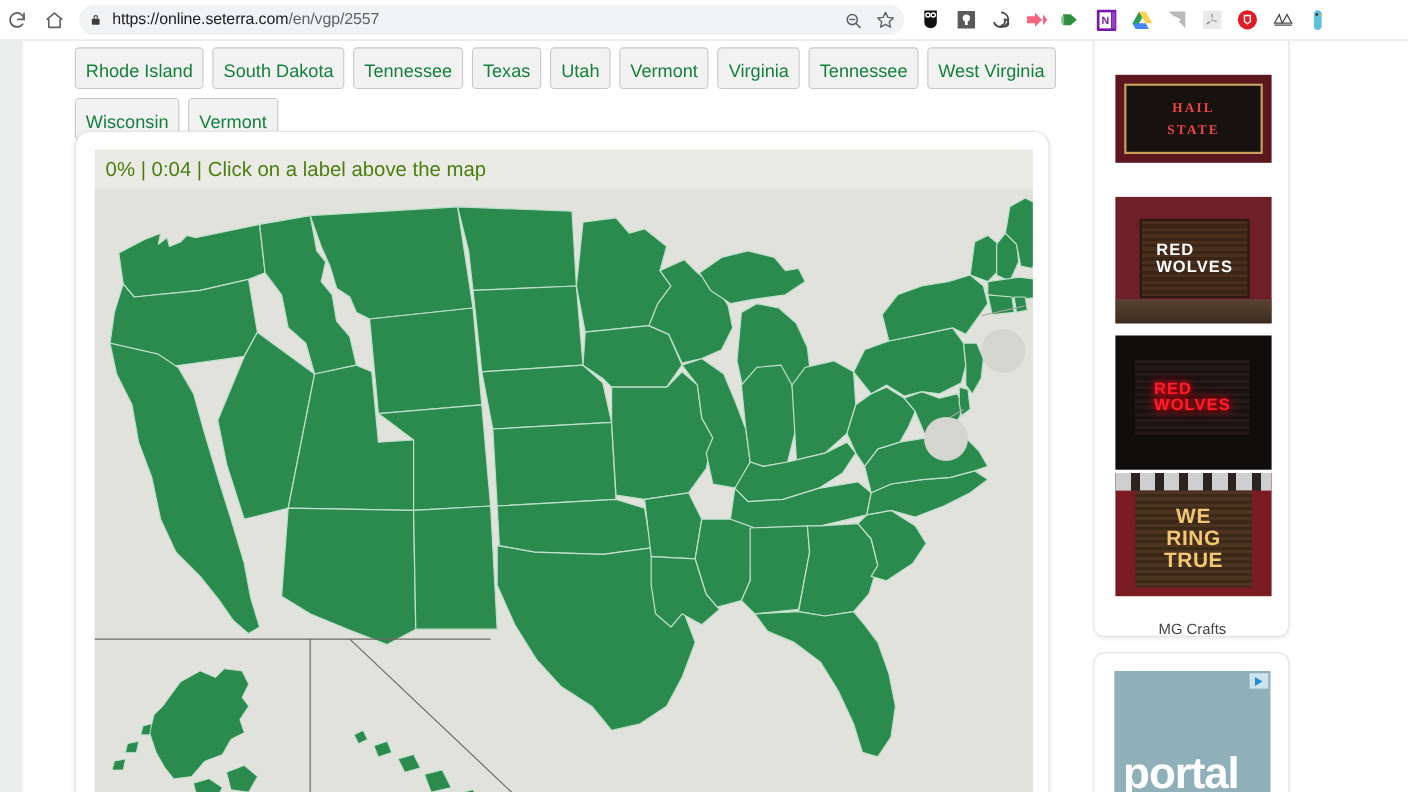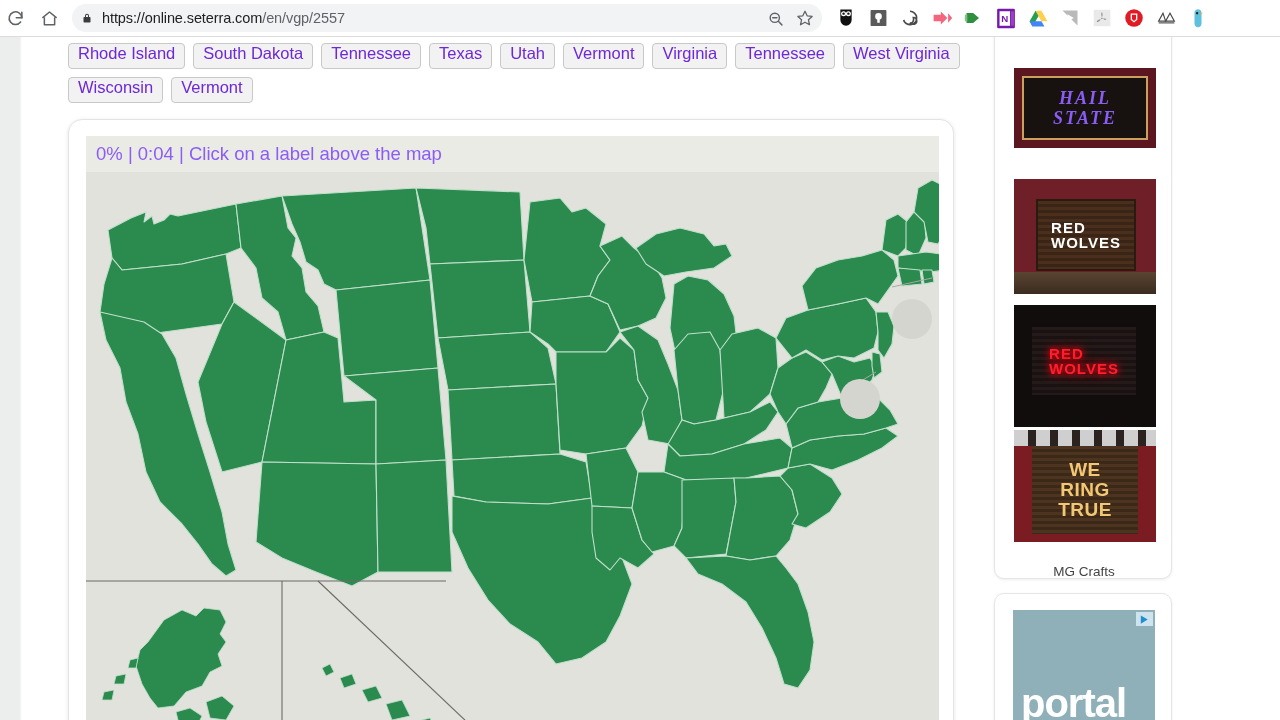--- a/index.html
+++ b/index.html
@@ -83,24 +83,24 @@
   
   #labels {
     position: absolute; left: 68px; top: 6px;
     width: 900px;
     display: flex; flex-wrap: wrap; gap: 8px 8px;
   }
   .state-btn {
     background: #f2f2f2;
     border: 1px solid #c8c8c8;
     border-radius: 4px;
-    padding: 0 9px 5px 9px;
+    padding: 12px 9px 5px 9px;
     font-size: 16.5px;
     line-height: 19px;
-    color: #6d28d9;
+    color: #15803d;
     font-family: "Liberation Sans", sans-serif;
     cursor: pointer;
     white-space: nowrap;
   }
 
   
   #map-card {
     position: absolute; left: 68px; top: 82px;
     width: 886px; height: 620px;
     background: #ffffff;
@@ -111,21 +111,21 @@
   }
   #status-bar {
     position: absolute; left: 17px; top: 16px;
     width: 853px; height: 36px;
     background: #ebebe6;
     display: flex; align-items: center;
     padding-left: 10px;
   }
   #status-text {
     font-size: 18.5px;
-    color: #8b5cf6;
+    color: #4d7c0f;
     font-family: "Liberation Sans", sans-serif;
     white-space: nowrap;
   }
   #map-area {
     position: absolute; left: 17px; top: 52px;
     width: 853px; height: 568px;
     background: #e2e2dd;
     overflow: hidden;
   }
   #map-svg { display: block; width: 853px; height: 568px; }
@@ -165,22 +165,22 @@
   }
 
   
   #ad-img-1 { top: 66px; height: 80px; background: #5b1620; }
   .hail-inner {
     position:absolute; left:8px; top:8px; right:8px; bottom:8px;
     background:#17120f; border:2px solid #caa05c;
     display:flex; flex-direction:column; align-items:center; justify-content:center;
   }
   .hail-t {
-    color:#8b5cf6; font-family:"Liberation Serif", serif;
-    font-weight:bold; font-size:18px; letter-spacing:2px; line-height:20px;font-style:italic;
+    color:#ef4444; font-family:"Liberation Serif", serif;
+    font-weight:bold; font-size:12px; letter-spacing:2px; line-height:20px;
   }
 
   
   #ad-img-2 { top: 177px; height: 115px; background:#6e1f28; }
   .wolf-board {
     position:absolute; left:22px; top:20px; width:100px; height:72px;
     background: repeating-linear-gradient(to bottom,#4a2f1c 0 3px,#3a2415 3px 6px);
     border:2px solid #2b1a0e;
     display:flex; align-items:center; justify-content:center;
   }

